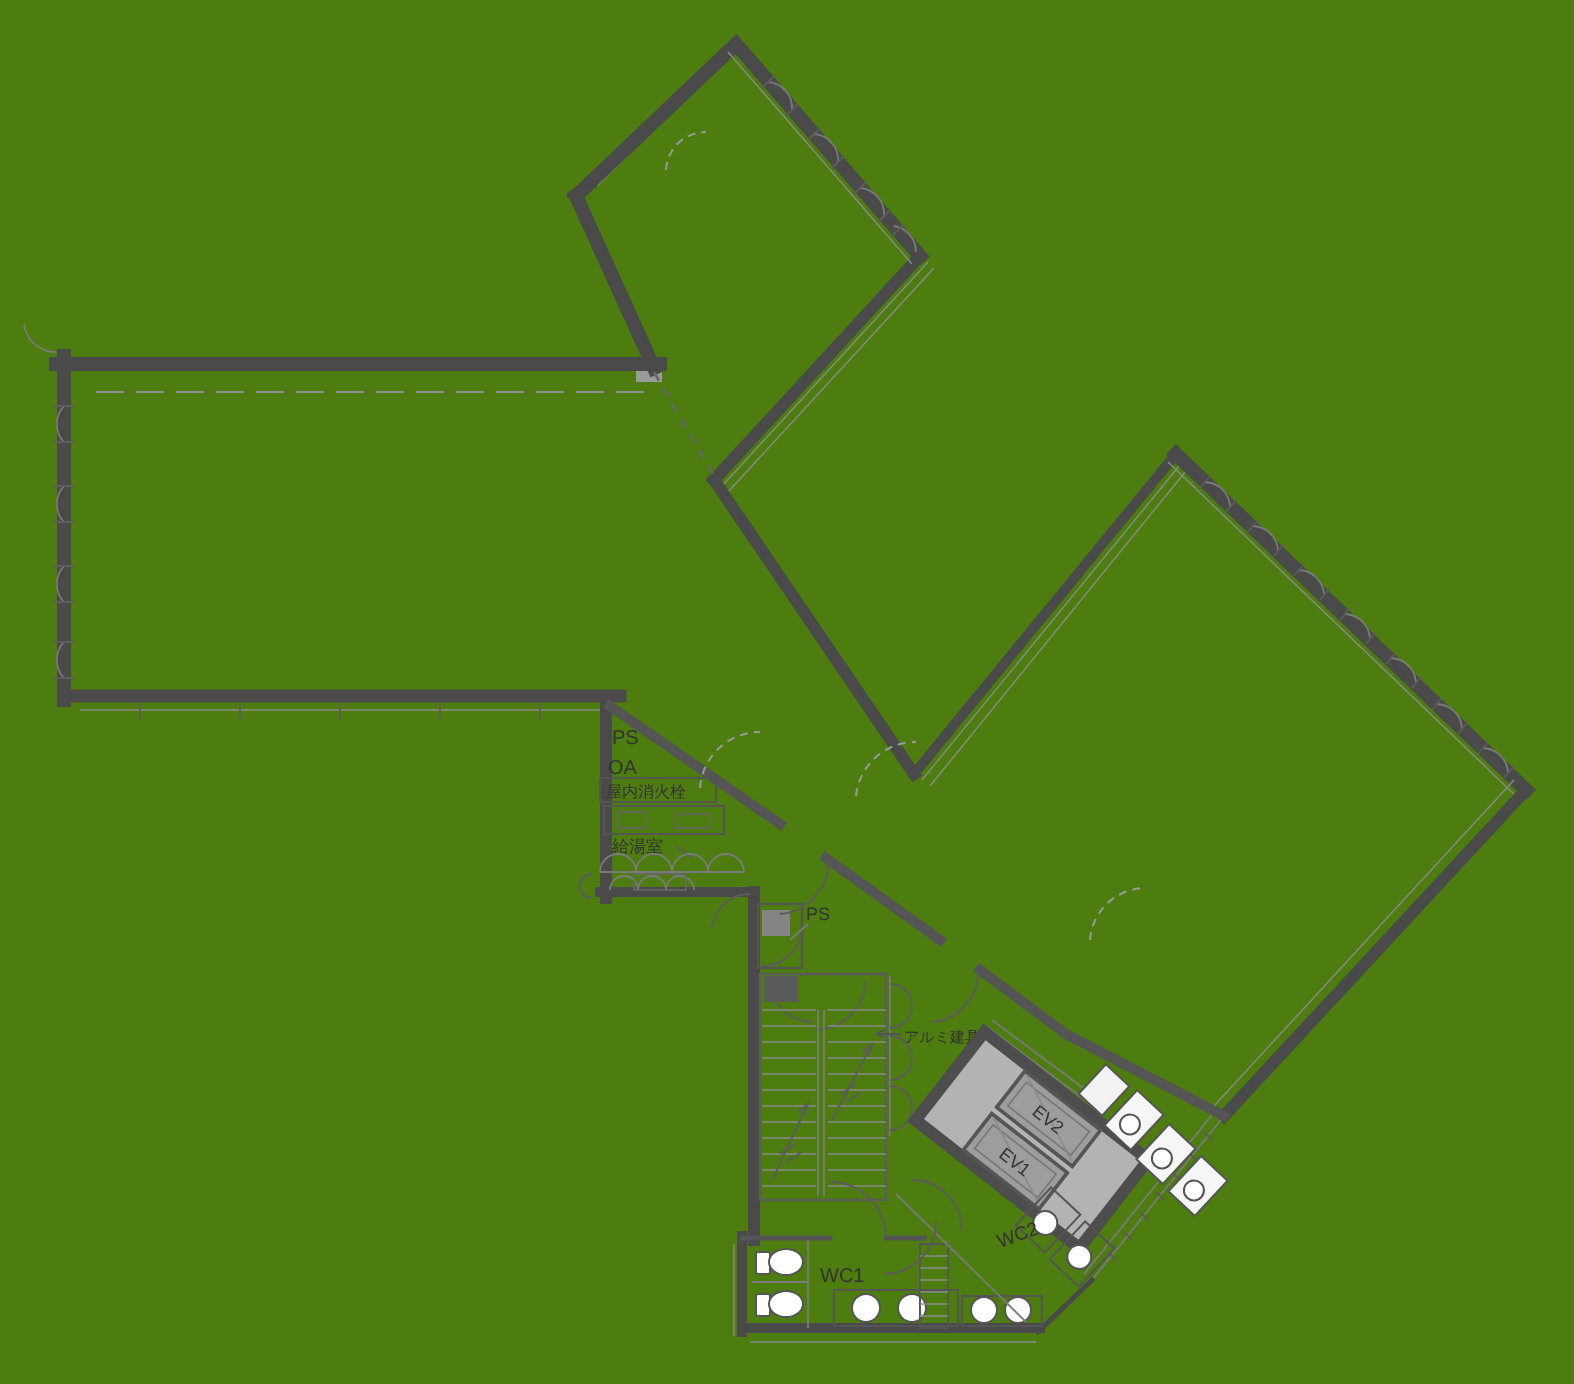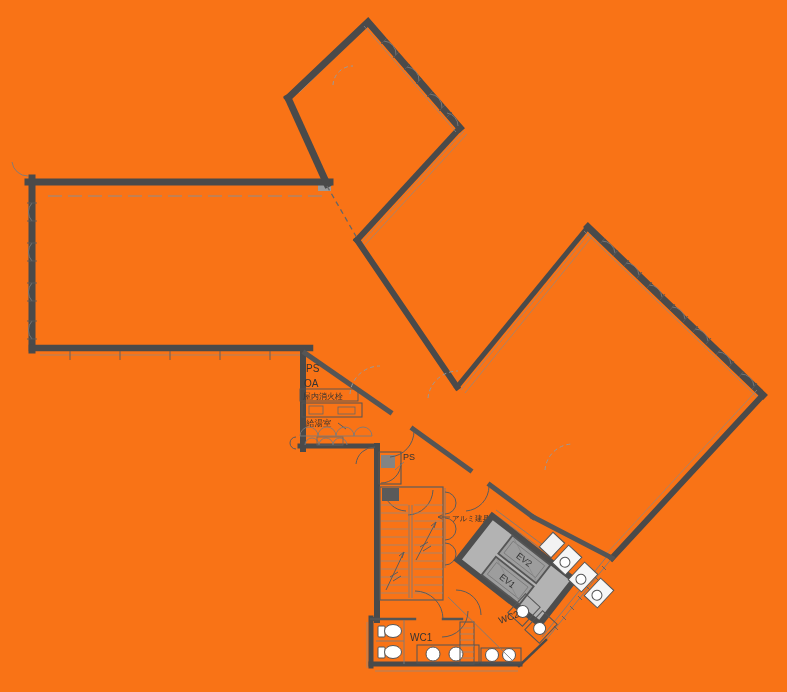--- a/index.html
+++ b/index.html
@@ -1,17 +1,17 @@
 <!DOCTYPE html>
 <html><head>
 <meta charset="utf-8">
 <style>
   html,body{margin:0;padding:0;background:#ffffff;}
   .plan-wrap{
-    position:relative;width:787px;height:692px;background:#f97316;
+    position:relative;width:787px;height:692px;background:#4d7c0f;
     font-family:"Liberation Sans", sans-serif;overflow:hidden;
   }
   svg{display:block}
   .wall   {stroke:#4a4a4a;fill:none;stroke-linecap:square;}
   .wallmed{stroke:#555555;fill:none;stroke-linecap:square;}
   .thin   {stroke:#7a7a7a;fill:none;stroke-width:0.9;}
   .hair   {stroke:#8a8a8a;fill:none;stroke-width:0.7;}
   .door   {stroke:#5c5c5c;fill:none;stroke-width:1;}
   .dash   {stroke:#9a9a9a;fill:none;stroke-width:1;stroke-dasharray:4 3;}
   .fixture{stroke:#555555;fill:#ffffff;stroke-width:1;}

